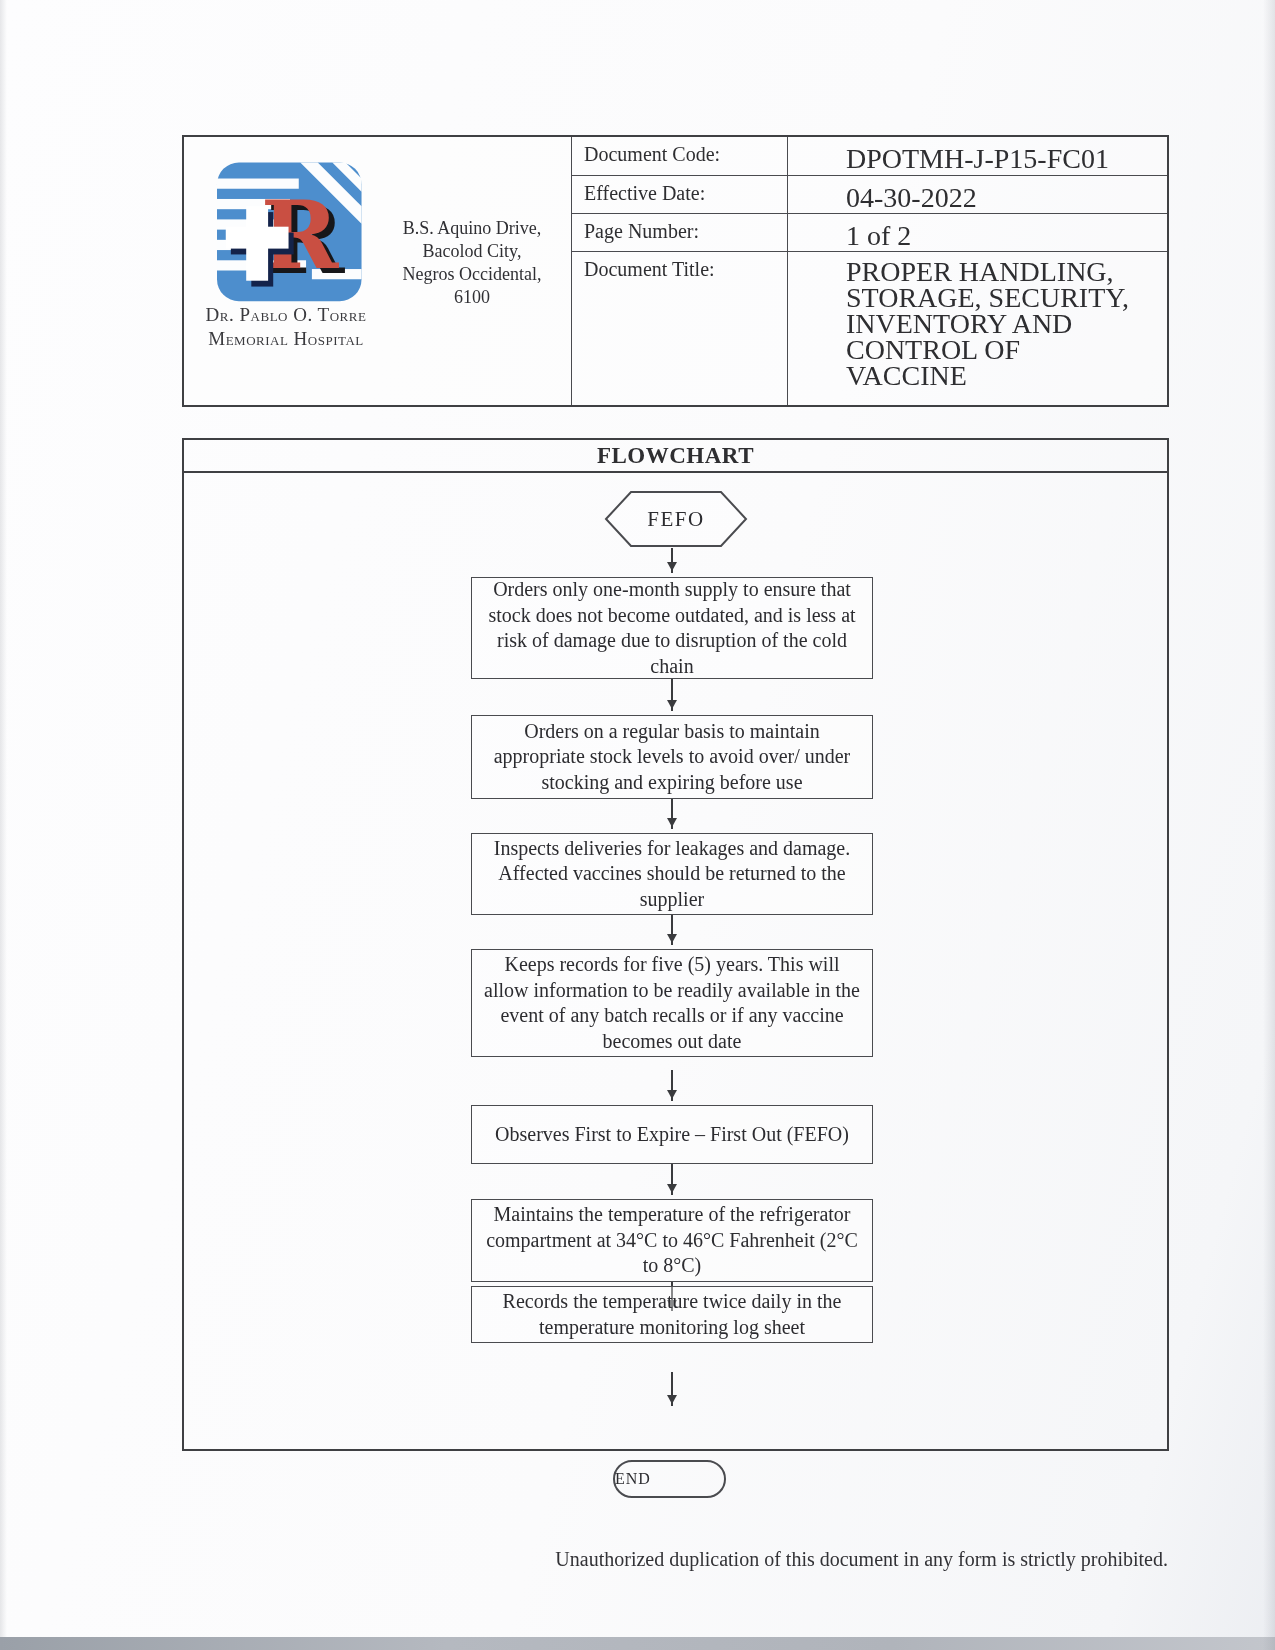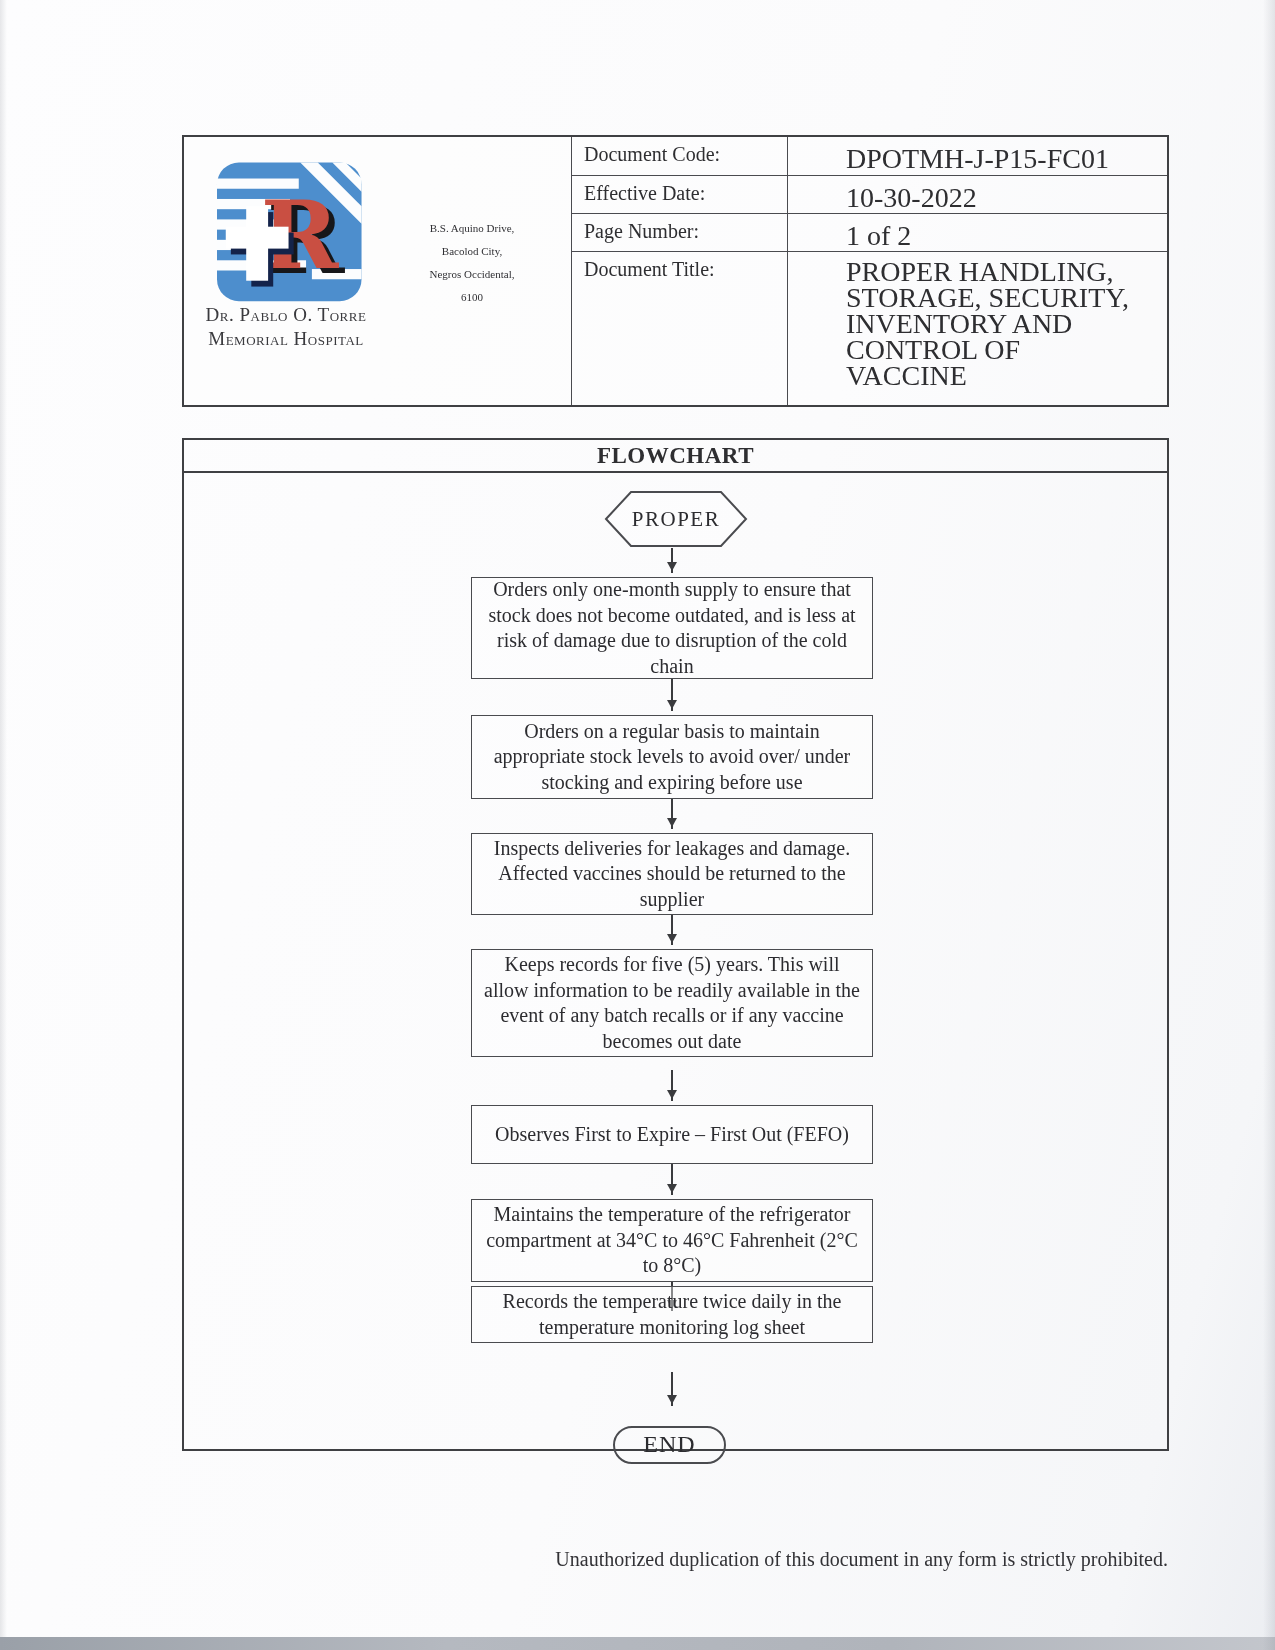--- a/index.html
+++ b/index.html
@@ -25,21 +25,21 @@
     background:rgba(255,255,255,0.25);
   }
   .logo-cell { width:388px; border-right:1.5px solid #4a4b4f; position:relative; box-sizing:border-box; flex:none; }
   .logo-icon { position:absolute; left:24px; top:24px; width:164px; height:146px; }
   .hospital-name {
     position:absolute; left:0px; top:166px; width:204px; text-align:center;
     font-variant:small-caps; font-size:19px; line-height:24px; letter-spacing:0.5px; color:#3a3a3e;
   }
   .address {
     position:absolute; left:202px; top:80px; width:172px; text-align:center;
-    font-size:11px; line-height:23px; color:#303034;
+    font-size:18px; line-height:23px; color:#303034;
   }
   .info-cell { flex:1; display:flex; flex-direction:column; }
   .info-row { display:flex; height:38px; border-top:1.5px solid #4a4b4f; box-sizing:border-box; flex:none;gap:44px; }
   .info-row:first-child { border-top:none; }
   .info-row.title-row { flex:1; height:auto; }
   .info-label {
     width:216px; flex:none; border-right:1.5px solid #4a4b4f; box-sizing:border-box;
     padding:6px 4px 0 12px; font-size:20px;
   }
   .info-value { flex:1; padding:6px 20px 0 14px; font-size:28px; box-sizing:border-box; }
@@ -66,23 +66,23 @@
     border:1.7px solid #4a4b4f; background:rgba(255,255,255,0.4);
     display:flex; align-items:center; justify-content:center; text-align:center;
     font-size:20px; line-height:25.5px; padding:3px 10px; color:#2c2c30;
   }
   .arrow { position:absolute; left:487px; width:2px; background:#3a3b3e; }
   .arrow::after {
     content:""; position:absolute; left:-4px; bottom:-3px; width:0; height:0;
     border:5px solid transparent; border-top:9px solid #3a3b3e;
   }
   .end-node {
-    position:absolute; left:429px; top:986px; width:113px; height:38px; box-sizing:border-box;
-    border:2px solid #4a4b4f; border-radius:19px; text-align:center;
-    font-size:24px; line-height:33px; letter-spacing:1px; color:#2c2c30;
+    position:absolute; left:429px; top:1020px; width:113px; height:38px; box-sizing:border-box;
+    border:2px solid #4a4b4f; border-radius:19px; text-align:left;
+    font-size:16px; line-height:33px; letter-spacing:1px; color:#2c2c30;
   }
 
   
   .footer-note { position:absolute; top:1548px; right:107px; font-size:20px; color:#323236; }
   .scan-bar {
     position:absolute; left:0; bottom:0; width:100%; height:13px;
     background:linear-gradient(to right,#9aa0a8,#b5b9c0 35%,#b0b4bb 70%,#c3c6cc);
   }
 </style>
 </head>
@@ -133,41 +133,41 @@
       </div>
     </div>
 
     <div class="info-cell">
       <div class="info-row">
         <div class="info-label">Document Code:</div>
         <div class="info-value">DPOTMH-J-P15-FC01</div>
       </div>
       <div class="info-row">
         <div class="info-label">Effective Date:</div>
-        <div class="info-value">10-30-2022</div>
+        <div class="info-value">04-30-2022</div>
       </div>
       <div class="info-row">
         <div class="info-label">Page Number:</div>
         <div class="info-value">1 of 2</div>
       </div>
       <div class="info-row title-row">
         <div class="info-label">Document Title:</div>
         <div class="info-value">PROPER HANDLING, STORAGE, SECURITY, INVENTORY AND CONTROL OF VACCINE</div>
       </div>
     </div>
   </div>
 
   <div class="flow-wrap">
     <div class="flow-title">FLOWCHART</div>
 
     <div class="hexagon">
       <svg viewBox="0 0 144 58" preserveAspectRatio="none" aria-hidden="true">
         <polygon points="2,29 27,2 117,2 142,29 117,56 27,56" fill="rgba(255,255,255,0.4)" stroke="#4a4b4f" stroke-width="2"></polygon>
       </svg>
-      <span>PROPER</span>
+      <span>FEFO</span>
     </div>
 
     <div class="arrow" style="top:108px;height:25px;"></div>
     <div class="step" style="top:137px;height:102px;">Orders only one-month supply to ensure that stock does not become outdated, and is less at risk of damage due to disruption of the cold chain</div>
 
     <div class="arrow" style="top:239px;height:32px;"></div>
     <div class="step" style="top:275px;height:84px;">Orders on a regular basis to maintain appropriate stock levels to avoid over/ under stocking and expiring before use</div>
 
     <div class="arrow" style="top:359px;height:30px;"></div>
     <div class="step" style="top:393px;height:82px;">Inspects deliveries for leakages and damage. Affected vaccines should be returned to the supplier</div>

